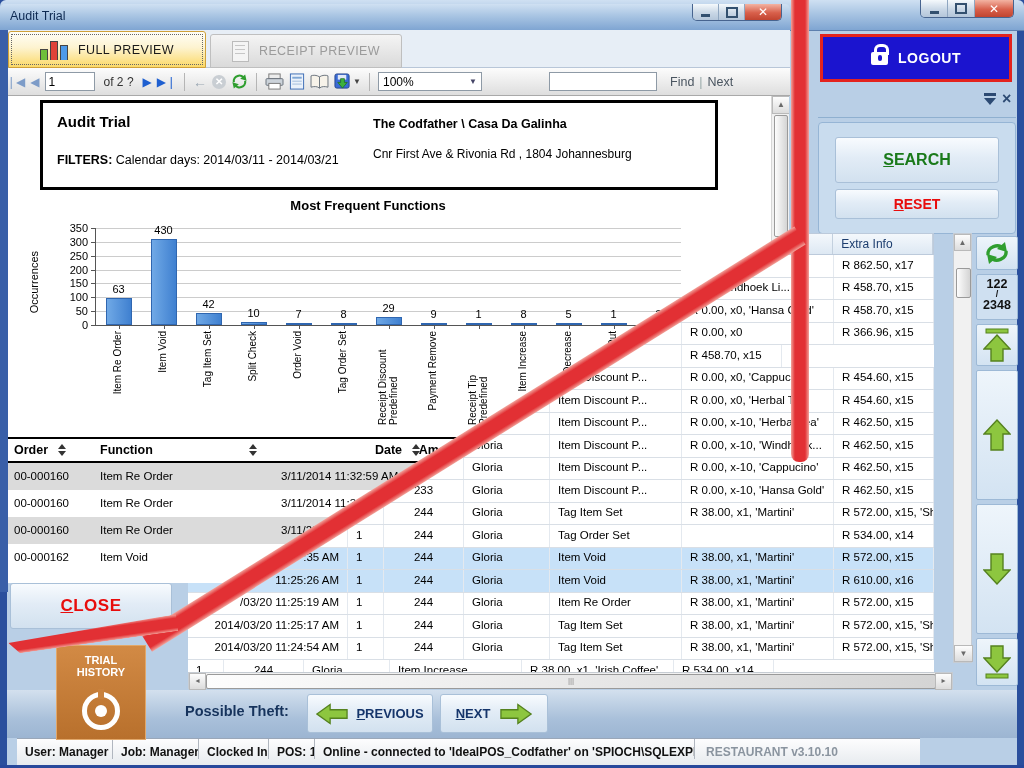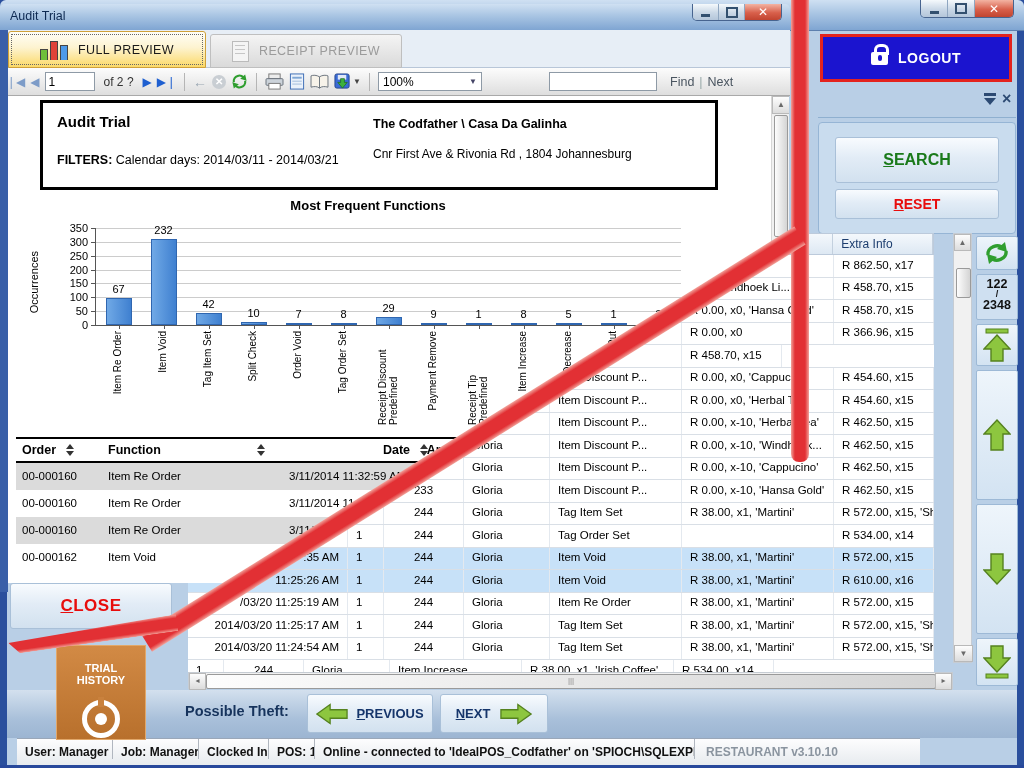--- a/index.html
+++ b/index.html
@@ -54,21 +54,21 @@
   .bar{position:absolute;bottom:0;width:26px;background:linear-gradient(90deg,#70a9e6,#3f80d0);border:1px solid #2f66b0;box-sizing:border-box}
   .bar-value{position:absolute;width:44px;text-align:center;font-size:11px;color:#000}
   #ylab{left:20px;top:136px;height:100px;display:flex;align-items:center}
   #ylab span{writing-mode:vertical-rl;transform:rotate(180deg);font-size:11px;color:#000}
   #xlabels{left:0;top:233px;width:680px;height:98px}
   .xlabel{position:absolute;top:2px;width:64px;height:96px;display:flex;justify-content:center;align-items:flex-start}
   .xlabel span{writing-mode:vertical-rl;transform:rotate(180deg);font-size:10px;line-height:11px;max-height:94px;color:#000}
   .xtickm{position:absolute;top:-1px;width:1px;height:4px;background:#555}
 
   
-  #rep-table{left:8px;top:341px;width:458px}
+  #rep-table{left:0;top:341px;width:458px}
   #rep-head{display:flex;height:22px;border-top:2px solid #000;border-bottom:2px solid #000;align-items:center;font-weight:bold;font-size:12.5px}
   .rhc{box-sizing:border-box;display:flex;align-items:center}
   .sortg{display:inline-block;margin-left:10px}
   .sortg i{display:block;width:0;height:0;border:4px solid transparent}
   .sortg i.up{border-bottom:5px solid #333;margin-bottom:2px}
   .sortg i.dn{border-top:5px solid #333}
   .rrow{display:flex;font-size:11.5px}
   .rcell{box-sizing:border-box;padding-top:7px;white-space:nowrap;overflow:hidden}
 
   
@@ -387,21 +387,21 @@
     </svg>
   </div>
 
   <div class="abs" style="left:7px;top:690px;width:1010px;height:48px;background:linear-gradient(180deg,#d3e0ee,#a9c0da 60%,#9cb5d2)"></div>
 
   <div class="abs btn3d" style="left:10px;top:583px;width:162px;height:46px">
     <span class="accel" style="color:#e80c0c;font-weight:bold;font-size:17px;letter-spacing:.5px"><u>C</u>LOSE</span>
   </div>
 
   <div class="abs" style="left:56px;top:645px;width:90px;height:95px;background:linear-gradient(180deg,#d28a45,#b8702c);border:1px solid #e2a86a;box-sizing:border-box;text-align:center;z-index:3">
-    <div style="color:#fff;font-weight:bold;font-size:11px;margin-top:16px">TRIAL</div>
+    <div style="color:#fff;font-weight:bold;font-size:11px;margin-top:8px">TRIAL</div>
     <div style="color:#fff;font-weight:bold;font-size:11px">HISTORY</div>
     <div class="cam" style="margin:14px auto 0"></div>
   </div>
 
   <div class="abs" style="left:185px;top:703px;font-weight:bold;font-size:14.5px;color:#16335c">Possible Theft:</div>
 
   <div class="abs btn3d" style="left:307px;top:694px;width:126px;height:39px;gap:8px">
     <svg width="32" height="22" viewBox="0 0 34 22">
       <polygon points="1,11 15,1 15,6.5 33,6.5 33,15.5 15,15.5 15,21" fill="#8dc63f" stroke="#55821f" stroke-width="1.4"></polygon>
     </svg>
@@ -549,24 +549,24 @@
         <div class="gridline" style="top: 27.7143px;"></div>
         <div class="ytick" style="top: 21.7143px;">250</div>
         <div class="ytickm" style="top: 27.7143px;"></div>
         <div class="gridline" style="top: 13.8571px;"></div>
         <div class="ytick" style="top: 7.85714px;">300</div>
         <div class="ytickm" style="top: 13.8571px;"></div>
         <div class="gridline" style="top: 0px;"></div>
         <div class="ytick" style="top: -6px;">350</div>
         <div class="ytickm" style="top: 0px;"></div>
         <div class="bar" style="left: 9.5px; height: 27px;"></div>
-        <div class="bar-value" style="left: 0.5px; bottom: 30px;">67</div>
+        <div class="bar-value" style="left: 0.5px; bottom: 30px;">63</div>
         <div class="xtickm" style="left: 22.5px; top: 97px;"></div>
         <div class="bar" style="left: 54.5px; height: 86px;"></div>
-        <div class="bar-value" style="left: 45.5px; bottom: 89px;">232</div>
+        <div class="bar-value" style="left: 45.5px; bottom: 89px;">430</div>
         <div class="xtickm" style="left: 67.5px; top: 97px;"></div>
         <div class="bar" style="left: 99.5px; height: 12px;"></div>
         <div class="bar-value" style="left: 90.5px; bottom: 15px;">42</div>
         <div class="xtickm" style="left: 112.5px; top: 97px;"></div>
         <div class="bar" style="left: 144.5px; height: 3px;"></div>
         <div class="bar-value" style="left: 135.5px; bottom: 6px;">10</div>
         <div class="xtickm" style="left: 157.5px; top: 97px;"></div>
         <div class="bar" style="left: 189.5px; height: 2px;"></div>
         <div class="bar-value" style="left: 180.5px; bottom: 5px;">7</div>
         <div class="xtickm" style="left: 202.5px; top: 97px;"></div>

